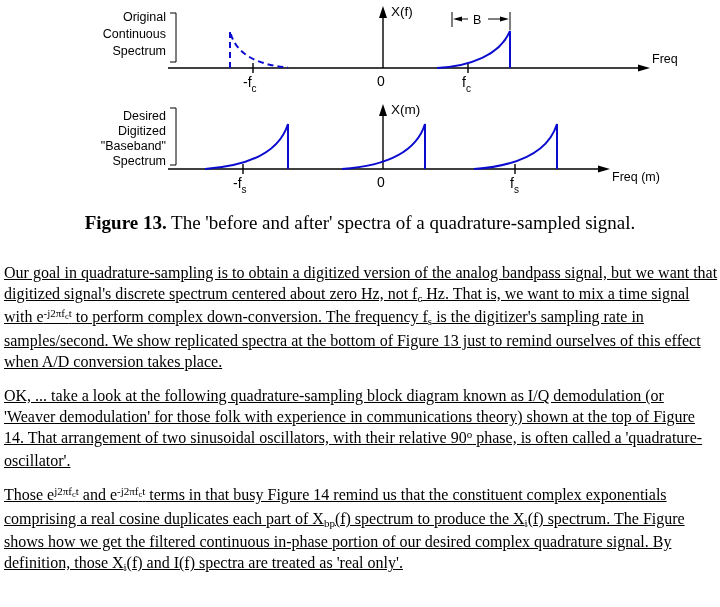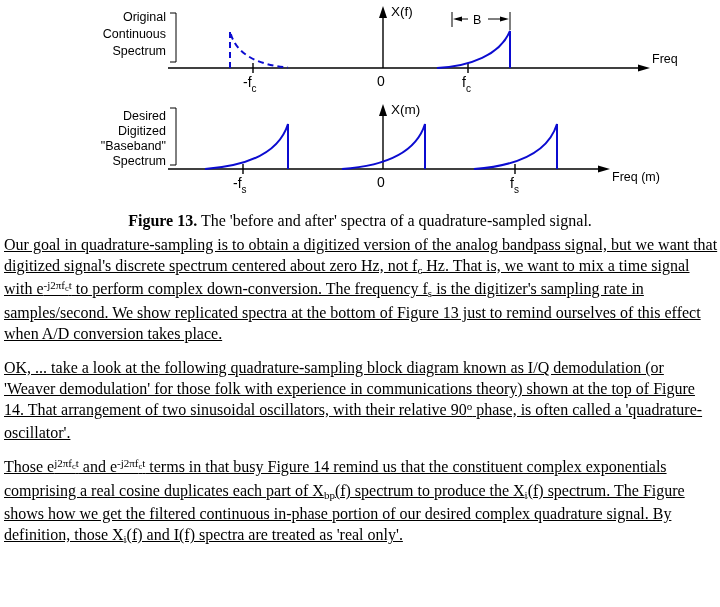--- a/index.html
+++ b/index.html
@@ -11,21 +11,21 @@
   svg text { font-family:"Liberation Sans", sans-serif; fill:#000; }
   .side   { font-size:12.5px; }
   .ax     { font-size:12.5px; }
   .axlabel{ font-size:13.5px; }
   .tick   { font-size:14px; }
   .ticksub{ font-size:10px; }
   .axis   { stroke:#000; stroke-width:1.4; }
   .thin   { stroke:#000; stroke-width:1; }
   .spec   { stroke:var(--spectrum,#0000cc); stroke-width:2; fill:none; }
   .dashed { stroke-dasharray:6 4; }
-  .caption { text-align:center; font-size:16px; margin:4px 0 4px 0; }
+  .caption { text-align:center; font-size:19px; margin:4px 0 28px 0; }
   .caption b { font-weight:bold; }
   .body-text { padding:0 2px 0 4px; font-size:16px; line-height:21px; width:714px; }
   .para { margin:0 0 13px 0;text-decoration:underline; }
   .sup    { font-size:11px;  position:relative; top:-5px; }
   .supsub { font-size:8.5px; position:relative; top:-3.5px; }
   .sub    { font-size:11px;  position:relative; top:3px; }
 </style>
 </head>
 <body>
 

